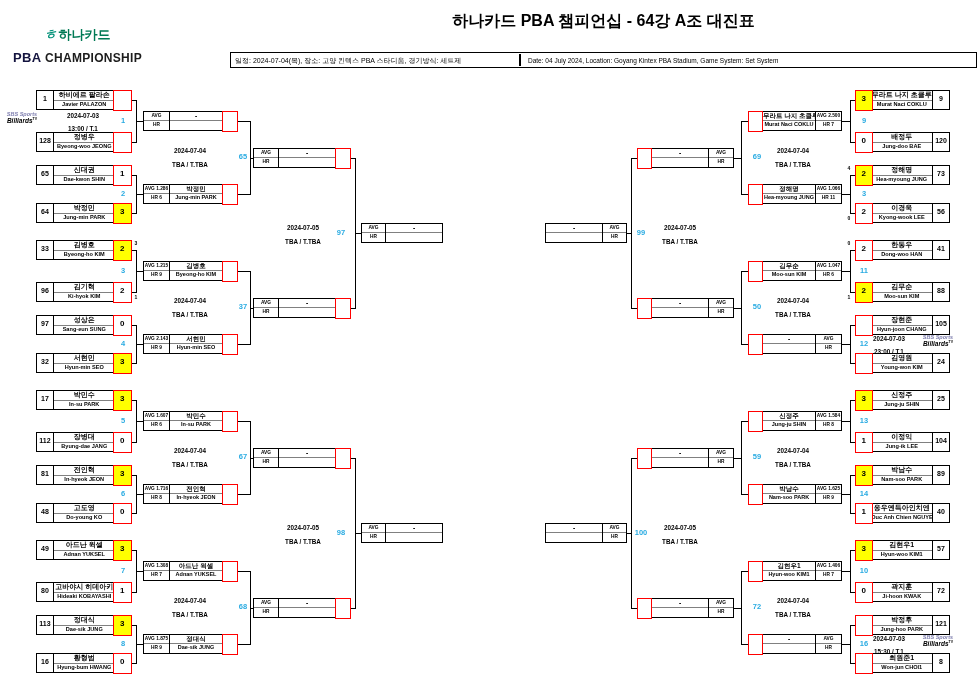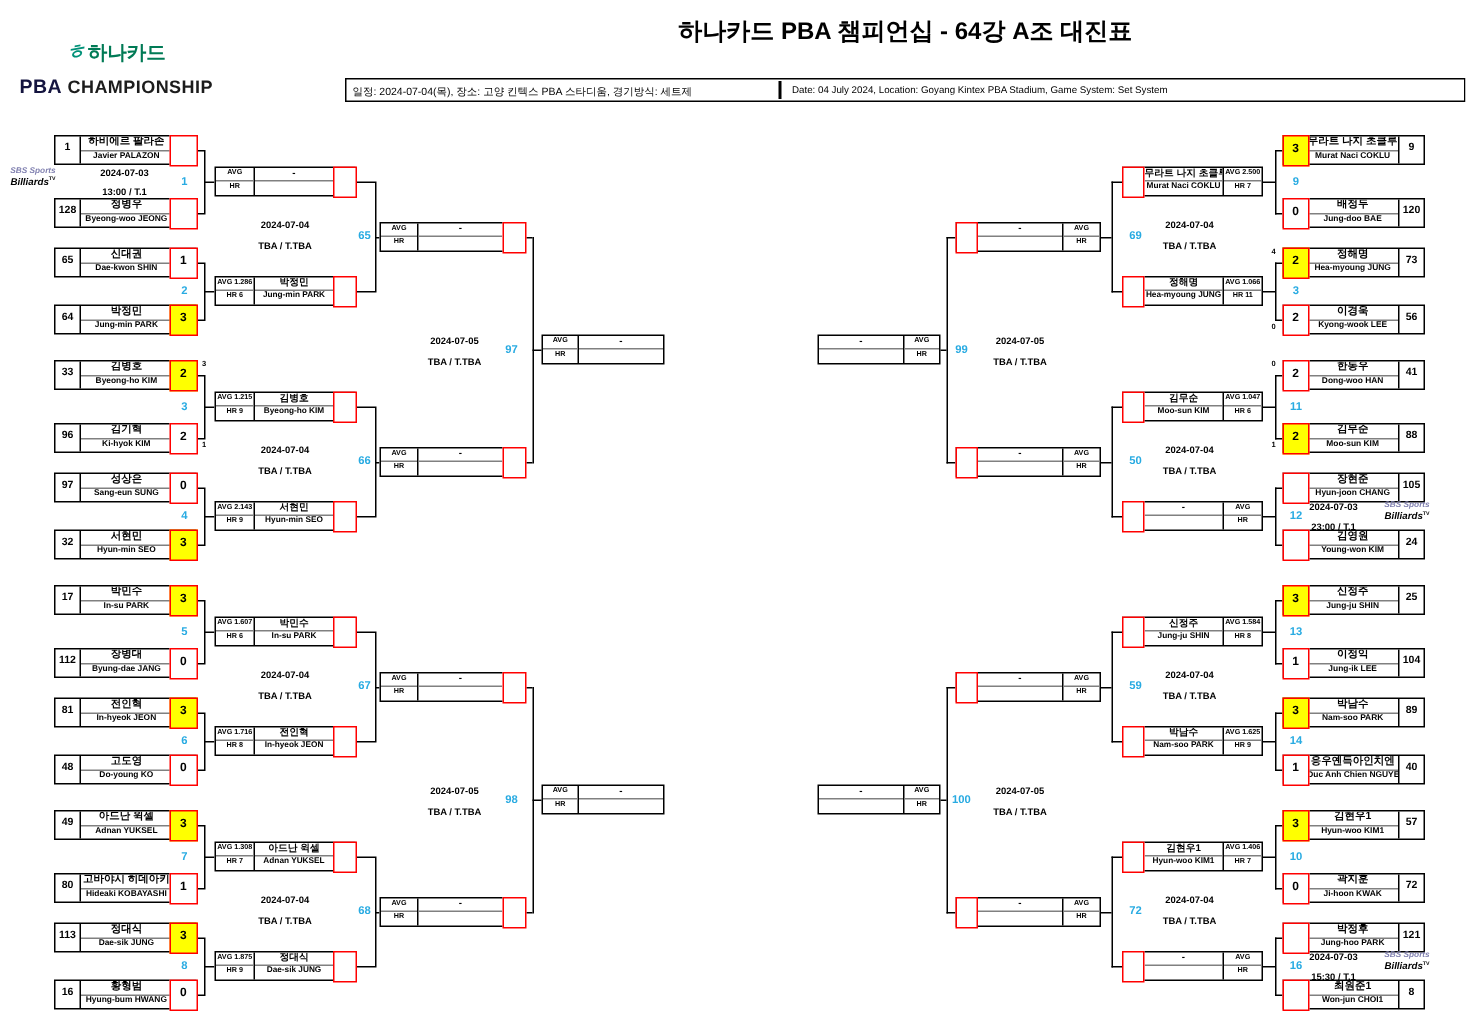--- a/index.html
+++ b/index.html
@@ -202,21 +202,21 @@
           <div class="r2 lr">HR 9</div>
         </div>
         <div class="vc">
           <div class="r1 vkr">서현민</div>
           <div class="r2 ven">Hyun-min SEO</div>
         </div>
         <div class="red"></div>
       </div>
       <div class="dt" style="left: 160px; top: 296px; width: 60px;">2024-07-04</div>
       <div class="dt" style="left: 160px; top: 310px; width: 60px;">TBA / T.TBA</div>
-      <div class="no" style="left: 236px; top: 302px; width: 14px;">66</div>
+      <div class="no" style="left: 236px; top: 302px; width: 14px;">37</div>
       <div class="ln" style="left: 237px; top: 271px; width: 13px; height: 1px;"></div>
       <div class="ln" style="left: 237px; top: 344px; width: 13px; height: 1px;"></div>
       <div class="ln" style="left: 250px; top: 271px; width: 1px; height: 74px;"></div>
       <div class="ln" style="left: 250px; top: 308px; width: 3px; height: 1px;"></div>
       <div class="pb" style="left: 36px; top: 390px;">
         <div class="seed">17</div>
         <div class="nm">
           <div class="kr">박민수</div>
           <div class="en">In-su PARK</div>
         </div>

